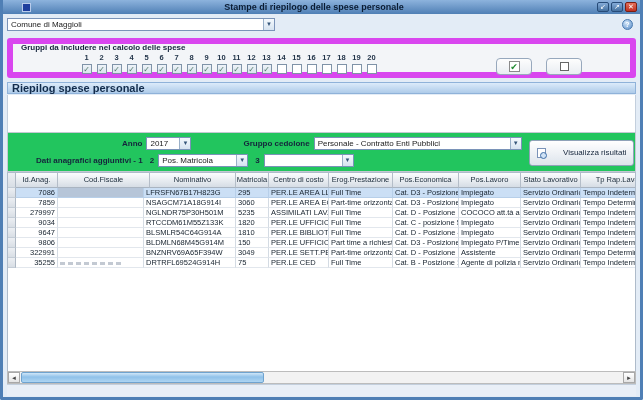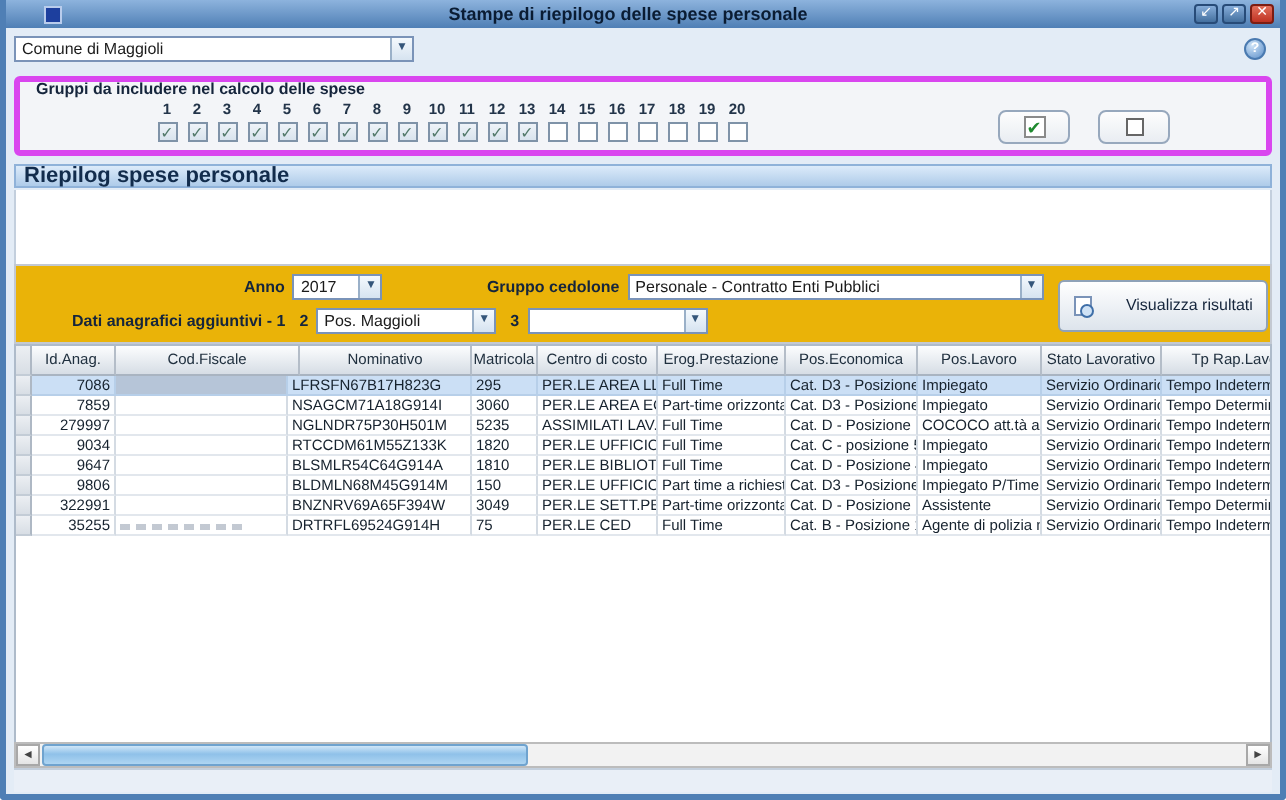--- a/index.html
+++ b/index.html
@@ -14,42 +14,42 @@
   .wbtn { width:12px; height:10px; border:1px solid #274b78; border-radius:2px; background:linear-gradient(#85acd9,#44709f); color:#fff; font-size:7px; line-height:8px; text-align:center; cursor:pointer; }
   .wbtn.close { background:linear-gradient(#e3705c,#bf3222); border-color:#7c1d12; }
 
   .body { flex:1; display:flex; flex-direction:column; padding:2px 3px 0 3px; min-height:0; }
 
   
   .toprow { height:15px; display:flex; align-items:center; justify-content:space-between; flex:none; margin:1px 1px 2px 1px; }
   .combo { display:flex; border:1px solid #7a93b8; background:#fff; height:13px; }
   .combo .val { flex:1; font-size:8px; line-height:11px; padding:0 3px; color:#1a1a1a; white-space:nowrap; overflow:hidden; }
   .combo .cbtn { width:11px; flex:none; border-left:1px solid #9ab0c8; background:linear-gradient(#f4f9fd,#d6e3f0); color:#35567a; font-size:6px; line-height:11px; text-align:center; cursor:pointer; }
-  .entity-combo { width:200px; }
+  .entity-combo { width:268px; }
   .help { width:11px; height:11px; border-radius:50%; border:1px solid #4a7ab0; background:radial-gradient(circle at 35% 30%,#cfe4f8,#5d8fc9); color:#fff; font-size:7px; font-weight:bold; text-align:center; line-height:10px; cursor:pointer; margin-right:3px; }
 
   
-  .groupbox { position:relative; border:3px solid #d946ef; border-radius:3px; background:#f3f5f8; margin:4px 1px 3px 1px; height:40px; flex:none; padding-top:10px; display:flex; align-items:flex-start; }
+  .groupbox { position:relative; border:6px solid #d946ef; border-radius:3px; background:#f3f5f8; margin:4px 1px 3px 1px; height:40px; flex:none; padding-top:10px; display:flex; align-items:flex-start; }
   .legend { position:absolute; top:-1px; left:6px; font-size:8px; font-weight:bold; color:#15253c; background:transparent; padding:0 2px; line-height:9px; }
   .cb-grid { display:flex; margin-left:68px; gap:4px; }
   .cb-col { width:11px; display:flex; flex-direction:column; align-items:center; gap:2px; }
   .cb-num { font-size:7.5px; font-weight:bold; color:#23354a; line-height:8px; }
   .cb { width:10px; height:10px; border:1px solid #7f93a8; background:#fff; font-size:8px; line-height:9px; text-align:center; color:#52796a; cursor:pointer; }
   .cb.checked { background:linear-gradient(#eef3f8,#d9e4ee); }
   .gb-buttons { display:flex; gap:14px; margin-left:auto; margin-right:48px; margin-top:4px; }
   .mini-btn { width:36px; height:17px; border:1px solid #97a8bd; border-radius:4px; background:linear-gradient(#fdfdfd,#e9edf2); display:flex; align-items:center; justify-content:center; cursor:pointer; }
   .icon-checked { width:11px; height:11px; border:1px solid #8a8a8a; background:#fff; color:#1f8a2f; font-size:9px; line-height:10px; text-align:center; font-weight:bold; }
   .icon-unchecked { width:9px; height:9px; border:1px solid #666; background:#fff; }
 
   
   .sectionbar { height:12px; flex:none; background:linear-gradient(#dcebfa,#aecbe9); border:1px solid #8fb2d9; font-size:11px; font-weight:bold; color:#122c4c; line-height:10px; padding-left:4px; margin:1px; }
   .whitearea { height:37px; flex:none; background:#fff; border-left:1px solid #c3cfdd; border-right:1px solid #c3cfdd; margin:0 1px; }
 
   
-  .filters { height:40px; flex:none; background:#eab308; border:1px solid #c3c9d2; margin:0 1px; display:flex; padding:4px 4px 3px 4px; }
+  .filters { height:40px; flex:none; background:#22c55e; border:1px solid #c3c9d2; margin:0 1px; display:flex; padding:4px 4px 3px 4px; }
   .fcols { display:flex; flex-direction:column; gap:4px; flex:1; }
   .frow { display:flex; align-items:center; height:13px; }
   .flabel { font-size:8px; font-weight:bold; color:#15253c; white-space:nowrap; }
   .results-wrap { width:120px; display:flex; align-items:center; justify-content:center; flex:none; }
   .results-btn { height:17px; padding:12px 7px; border:1px solid #8fa2b8; border-radius:3px; background:linear-gradient(#ffffff,#dde4ec); display:flex; align-items:center; gap:17px; font-size:8px; color:#16263c; cursor:pointer; }
   .doc-icon { width:9px; height:10px; background:#fff; border:1px solid #7a93b8; position:relative; }
   .doc-icon::after { content:""; position:absolute; right:-2px; bottom:-2px; width:5px; height:5px; border:1.5px solid #3f6fa8; border-radius:50%; background:#cfe2f5; }
 
   
   .grid { flex:1; background:#fff; border:1px solid #aebbca; border-bottom:none; margin:0 1px; overflow:hidden; position:relative; min-height:0; }
@@ -208,21 +208,21 @@
           <span class="flabel" style="margin-left:52px">Gruppo cedolone</span>
           <div class="combo" style="width:208px;margin-left:4px">
             <span class="val">Personale - Contratto Enti Pubblici</span>
             <span class="cbtn">▼</span>
           </div>
         </div>
         <div class="frow">
           <span class="flabel" style="margin-left:24px">Dati anagrafici aggiuntivi - 1</span>
           <span class="flabel" style="margin-left:7px">2</span>
           <div class="combo" style="width:90px;margin-left:4px">
-            <span class="val">Pos. Maggioli</span>
+            <span class="val">Pos. Matricola</span>
             <span class="cbtn">▼</span>
           </div>
           <span class="flabel" style="margin-left:7px">3</span>
           <div class="combo" style="width:90px;margin-left:4px">
             <span class="val"></span>
             <span class="cbtn">▼</span>
           </div>
         </div>
       </div>
       <div class="results-wrap">

